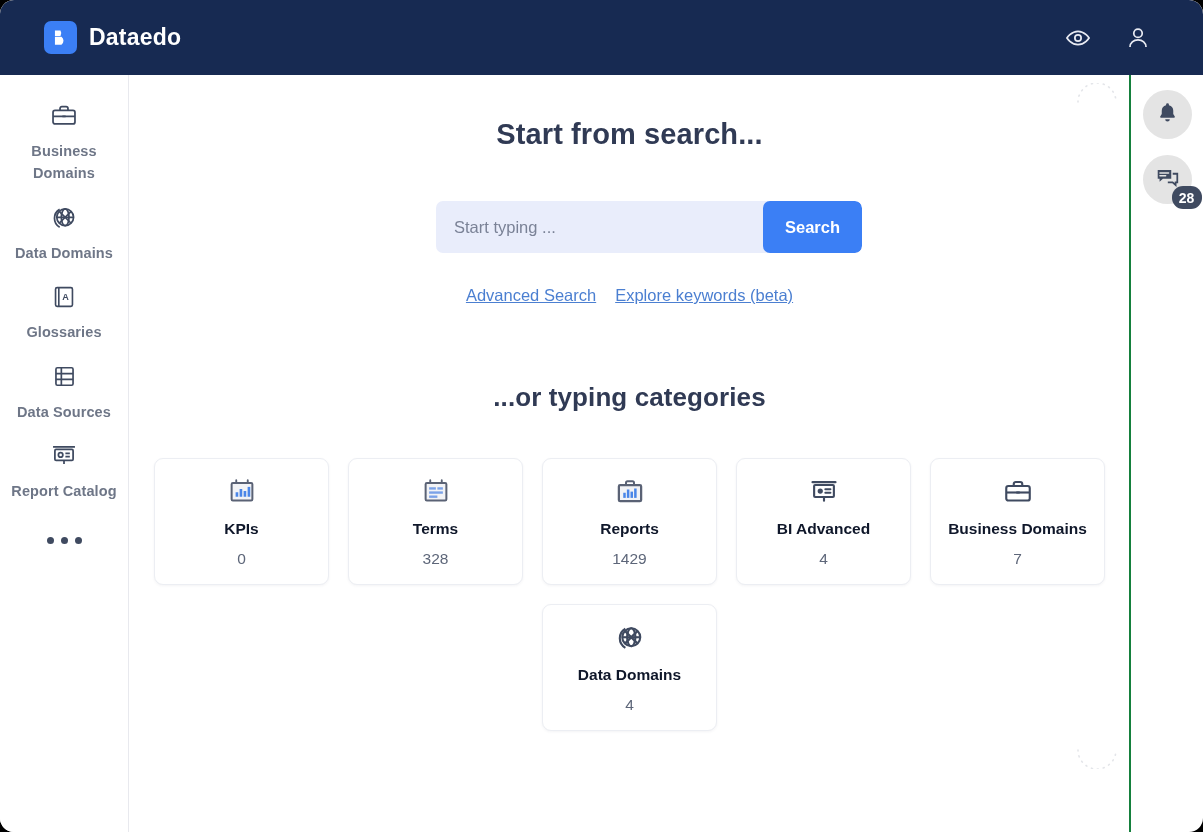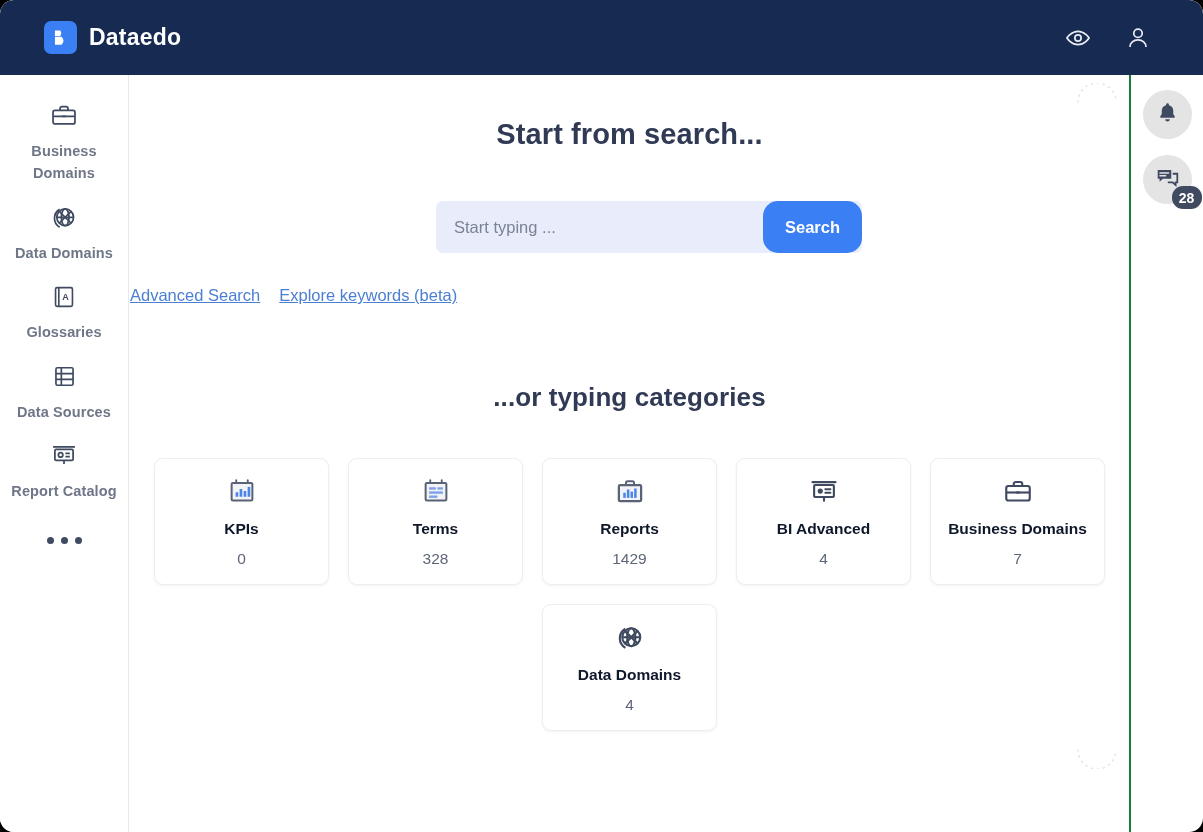--- a/index.html
+++ b/index.html
@@ -99,27 +99,27 @@
     flex: 1; height: 100%;
     border: none; outline: none; background: transparent;
     font-family: "Liberation Sans", sans-serif;
     font-size: 16.5px; color: #3f4a60;
     padding: 0 18px;
   }
   .search-box input::placeholder { color: #7a8296; }
   .search-btn {
     width: 99px; height: 52px;
     background: #3b7ff5; color: #fff;
-    border: none; border-radius: 15px;
+    border: none; border-radius: 7px;
     font-family: "Liberation Sans", sans-serif;
     font-size: 16.5px; font-weight: 700;
     cursor: pointer;
   }
   .links {
-    display: flex; justify-content: flex-start; gap: 19px;
+    display: flex; justify-content: center; gap: 19px;
     margin-top: 33px;
   }
   .links a {
     color: #4b7fd1; font-size: 16.5px;
     text-decoration: underline; cursor: pointer;
   }
 
   h2.subtitle {
     text-align: center;
     font-size: 26px; font-weight: 700; color: #303a54;

